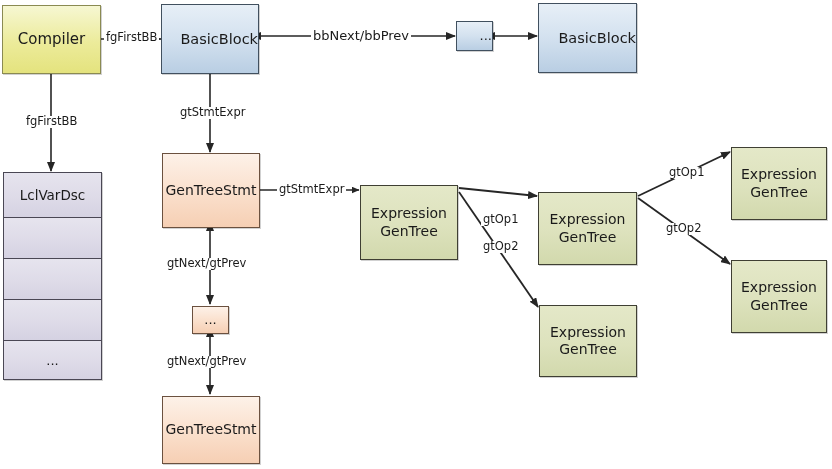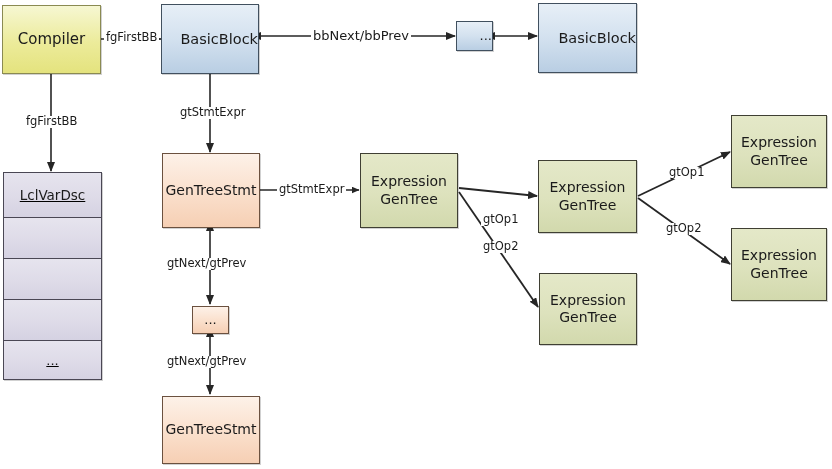--- a/index.html
+++ b/index.html
@@ -44,29 +44,29 @@
   .theme-peach {
     background: linear-gradient(to bottom, #fdf1e8 0%, #fadfcb 55%, #f6cfb4 100%);
     border: 1.5px solid #6b513f;
     box-shadow: 1px 1px 0 rgba(0,0,0,0.18);
     align-items: center;
   }
   .theme-olive {
     background: linear-gradient(to bottom, #e4e8c8 0%, #dde2bd 55%, #d2d9ad 100%);
     border: 1.5px solid #3f3f33;
     box-shadow: 1px 1px 0 rgba(0,0,0,0.18);
+    margin-top: 32px;
   }
   
   .table-node {
     position: absolute;
     box-sizing: border-box;
     border: 1.5px solid #4a4754;
     z-index: 3;
     box-shadow: 1px 1px 0 rgba(0,0,0,0.18);
-    text-decoration: underline;
   }
   .table-cell {
     box-sizing: border-box;
     display: flex;
     align-items: center;
     justify-content: center;
     background: linear-gradient(to bottom, #e6e4ee 0%, #dedbe8 55%, #d5d2e2 100%);
     border-bottom: 1.5px solid #4a4754;
     color: #1a1a1a;
   }

